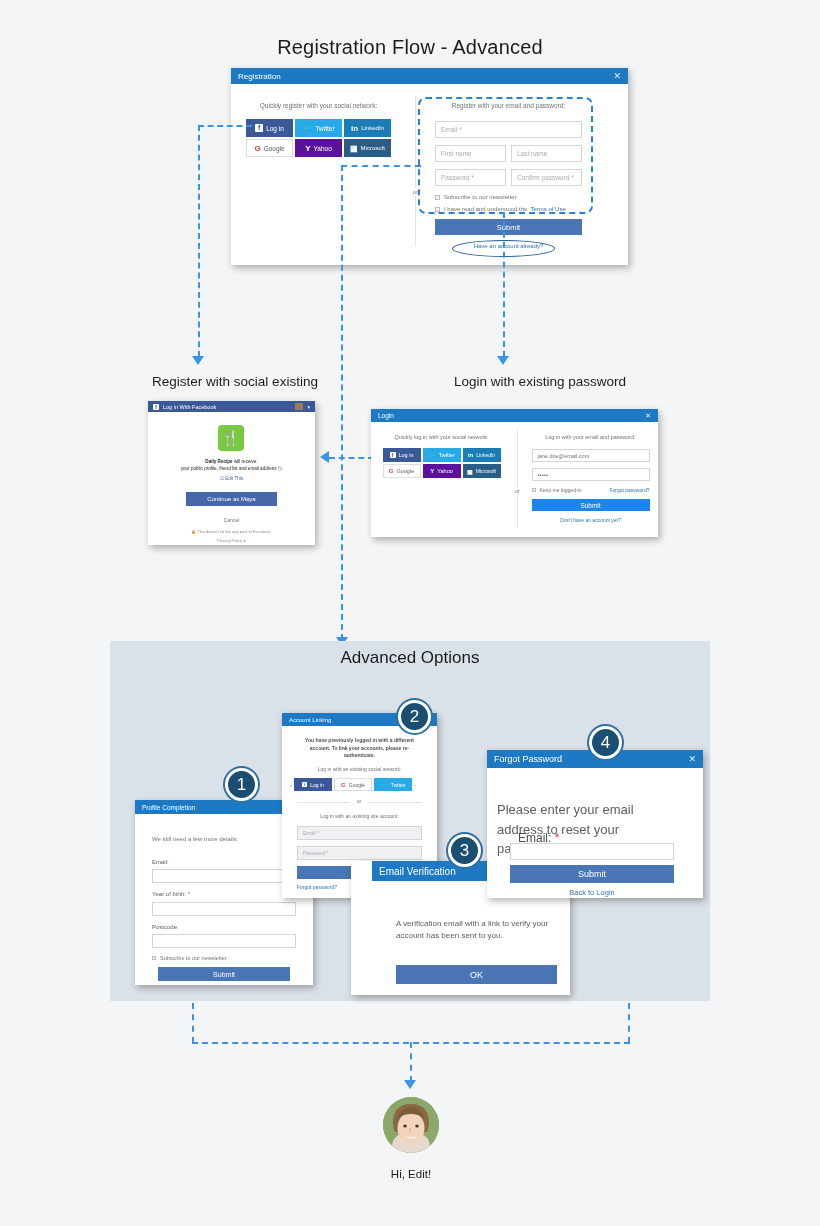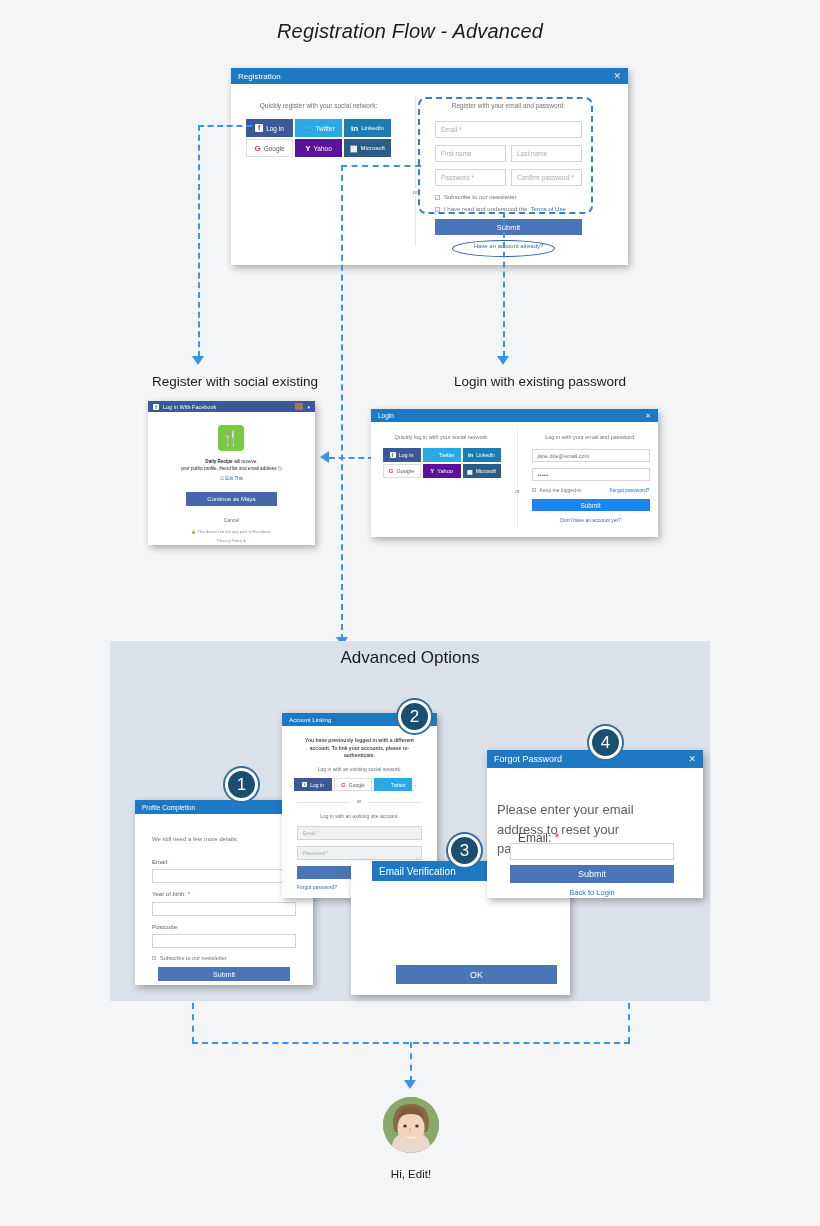--- a/index.html
+++ b/index.html
@@ -109,21 +109,21 @@
   
   .avatar {
     border-radius: 50%; overflow: hidden; position: relative;
     background: #8fae6b;
   }
   .greeting { font-size: 11.5px; color: #1c1c1c; text-align: center; }
 </style>
 </head>
 <body>
 
-<div class="abs flow-title" style="left:0; top:20px;font-style:italic;">Registration Flow - Advanced</div>
+<div class="abs flow-title" style="left:0; top:36px;">Registration Flow - Advanced</div>
 
 <div class="abs dlg" style="left:231px; top:68px; width:397px; height:197px;">
   <div class="dlg-bar" style="height:16px;">
     <span class="t">Registration</span>
     <span class="x">✕</span>
   </div>
   <div class="dlg-body" style="height:181px; position:relative;">
 
     <div class="abs" style="left:0; top:0; width:175px;">
       <div class="hint" style="font-size:6.5px; margin-top:18px;">Quickly register with your social network:</div>
@@ -366,20 +366,21 @@
     <div class="abs" style="left:15px; top:158px; font-size:5px; color:#2f73b8;">Forgot password?</div>
   </div>
 </div>
 <div class="abs badge" style="left:398px; top:700px; width:33px; height:33px;">2</div>
 
 <div class="abs dlg" style="left:351px; top:861px; width:219px; height:134px;padding-left:21px;">
   <div class="dlg-bar" style="height:20px;">
     <span class="t" style="font-size:10px;">Email Verification</span>
   </div>
   <div class="dlg-body" style="height:114px; position:relative;">
+    <div class="abs" style="left:24px; top:37px; width:175px; font-size:8px; color:#5c6063; line-height:1.45;">A verification email with a link to verify your account has been sent to you.</div>
     <div class="abs btn-primary" style="left:24px; top:84px; width:161px; height:19px; font-size:9px;">OK</div>
   </div>
 </div>
 <div class="abs badge" style="left:448px; top:834px; width:33px; height:33px;">3</div>
 
 <div class="abs dlg" style="left:487px; top:750px; width:216px; height:148px;">
   <div class="dlg-bar" style="height:18px;gap:40px;">
     <span class="t" style="font-size:9px;">Forgot Password</span>
     <span class="x" style="font-size:9px;">✕</span>
   </div>

